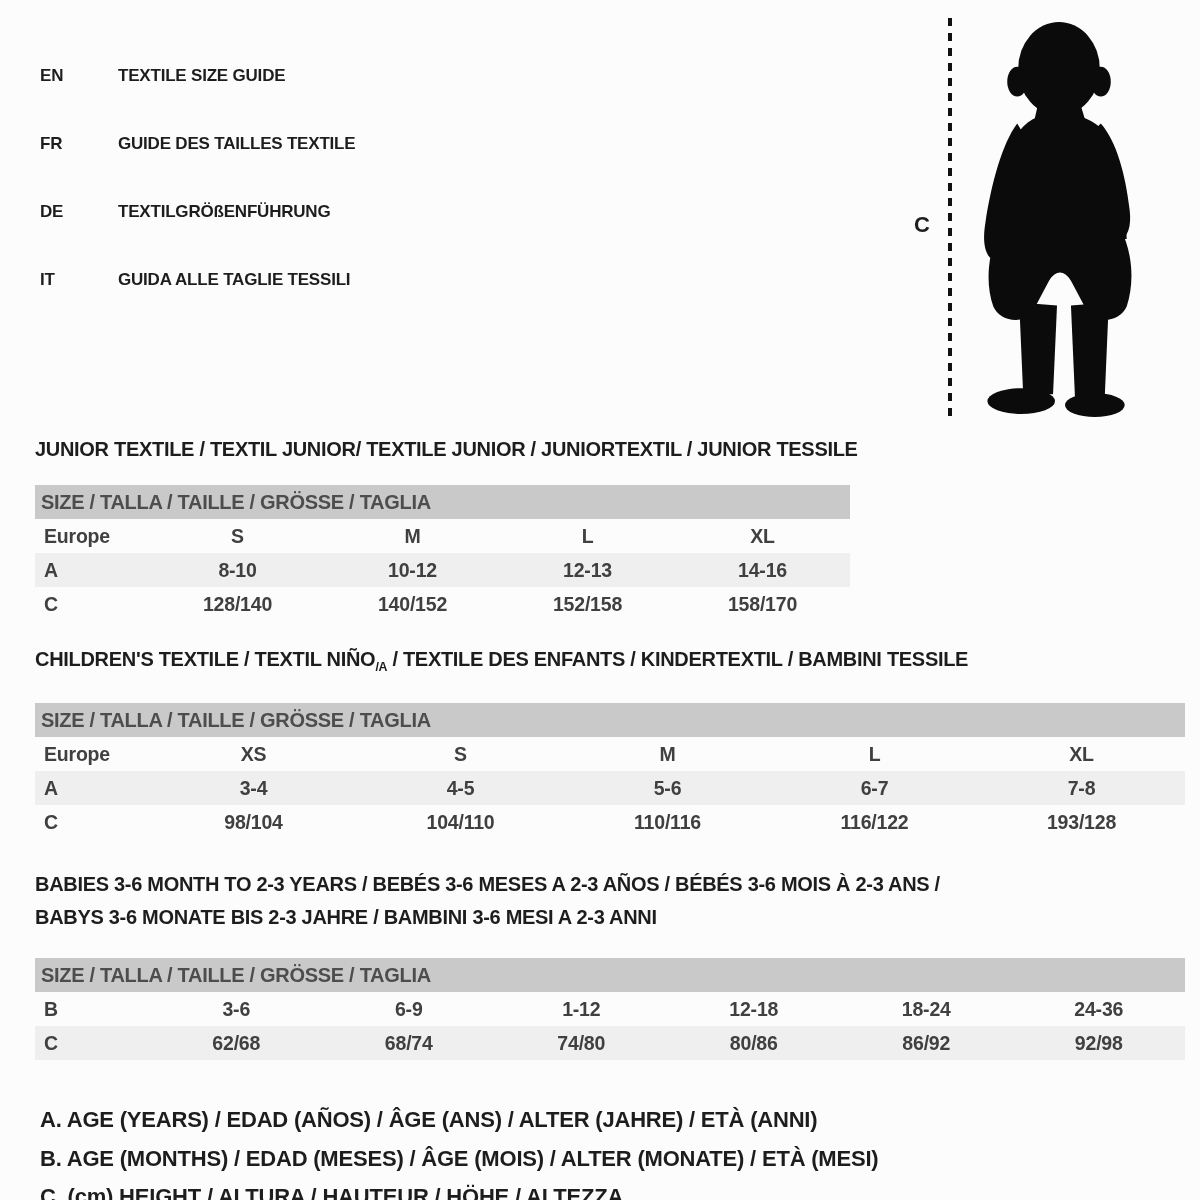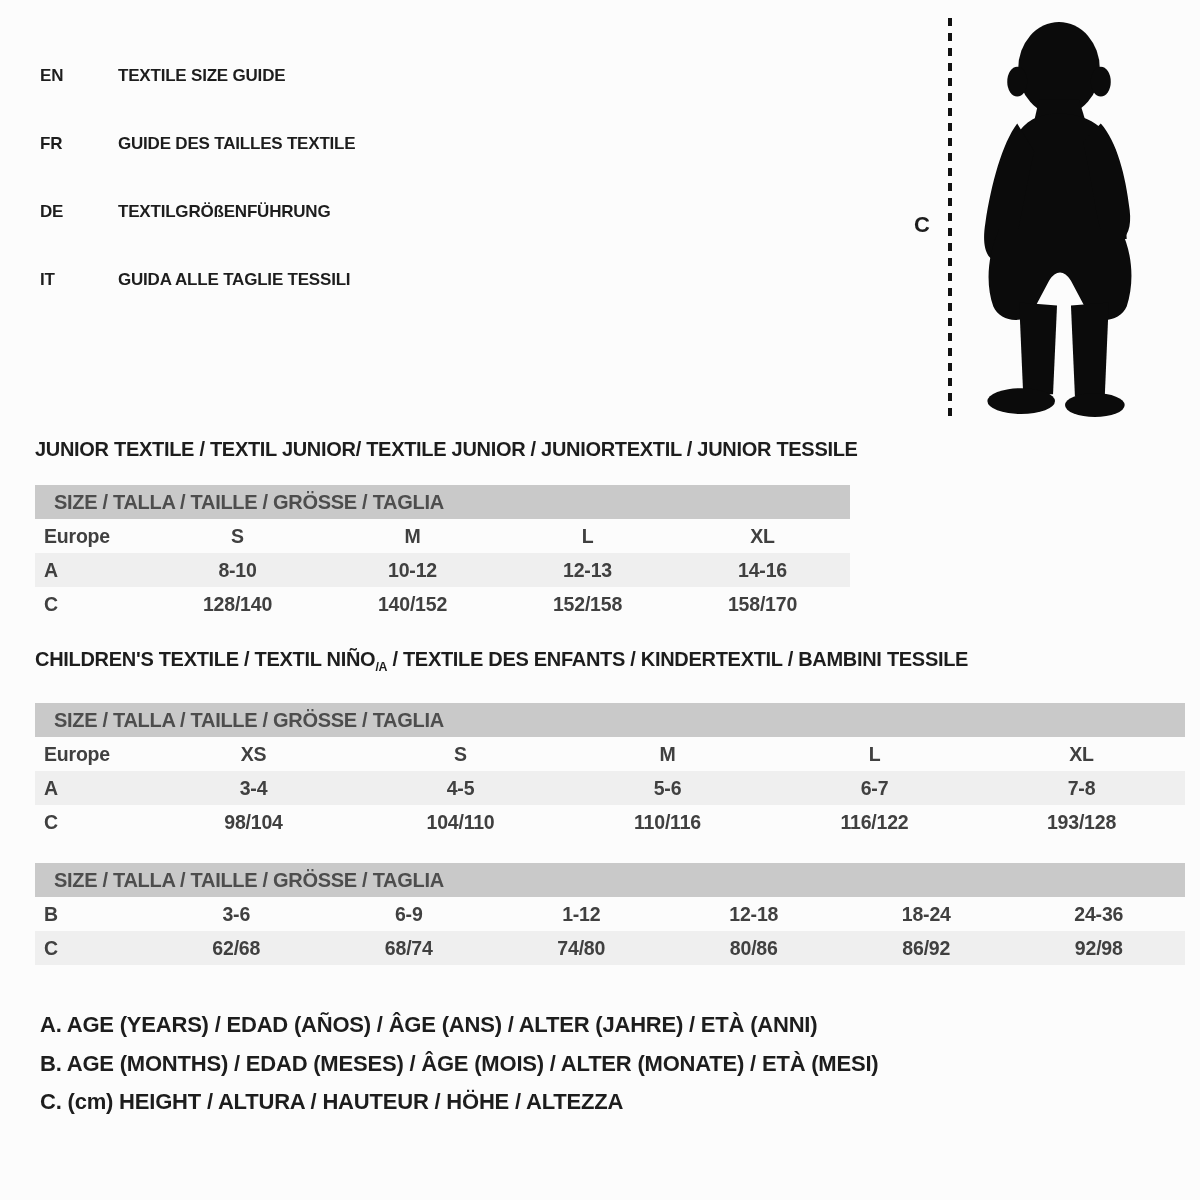--- a/index.html
+++ b/index.html
@@ -34,21 +34,21 @@
 
   
   section{margin-left:35px;}
   .sec-title{font-weight:bold;font-size:20px;letter-spacing:-0.3px;line-height:22px;}
   .sec-title .sub{font-size:0.62em;vertical-align:sub;}
   #sec-junior .sec-title{margin-top:6px;}
   #sec-children .sec-title{margin-top:27px;}
   #sec-babies .sec-title{margin-top:29px;line-height:33px;max-width:1000px;}
 
   .bar{background:var(--bar-bg);height:34px;display:flex;align-items:center;
-    padding-left:19px;color:var(--bar-text);font-weight:bold;font-size:20px;
+    padding-left:6px;color:var(--bar-text);font-weight:bold;font-size:20px;
     letter-spacing:-0.3px;margin-top:25px;}
   #sec-babies .bar{margin-top:24px;}
   .w-junior{width:815px;}
   .w-full{width:1150px;}
 
   .trow{display:flex;align-items:center;height:34px;
     font-weight:bold;font-size:19.5px;letter-spacing:-0.2px;color:#404040;}
   .trow.shaded{background:var(--row-shaded);}
   .tlabel{flex:0 0 115px;padding-left:9px;text-align:left;}
   .tcell{flex:1;text-align:center;}
@@ -163,20 +163,24 @@
           <span class="tcell">98/104</span>
           <span class="tcell">104/110</span>
           <span class="tcell">110/116</span>
           <span class="tcell">116/122</span>
           <span class="tcell">193/128</span>
         </div>
       </div>
   </section>
 
   <section id="sec-babies">
+    <h2 class="sec-title">
+      <div>BABIES 3-6 MONTH TO 2-3 YEARS / BEBÉS 3-6 MESES A 2-3 AÑOS / BÉBÉS 3-6 MOIS À 2-3 ANS /</div>
+      <div>BABYS 3-6 MONATE BIS 2-3 JAHRE / BAMBINI 3-6 MESI A 2-3 ANNI</div>
+    </h2>
     <div class="bar w-full">
       <span>SIZE / TALLA / TAILLE / GRÖSSE / TAGLIA</span>
     </div>
     <div class="tbl w-full">
         <div class="trow">
           <span class="tlabel">B</span>
           <span class="tcell">3-6</span>
           <span class="tcell">6-9</span>
           <span class="tcell">1-12</span>
           <span class="tcell">12-18</span>

